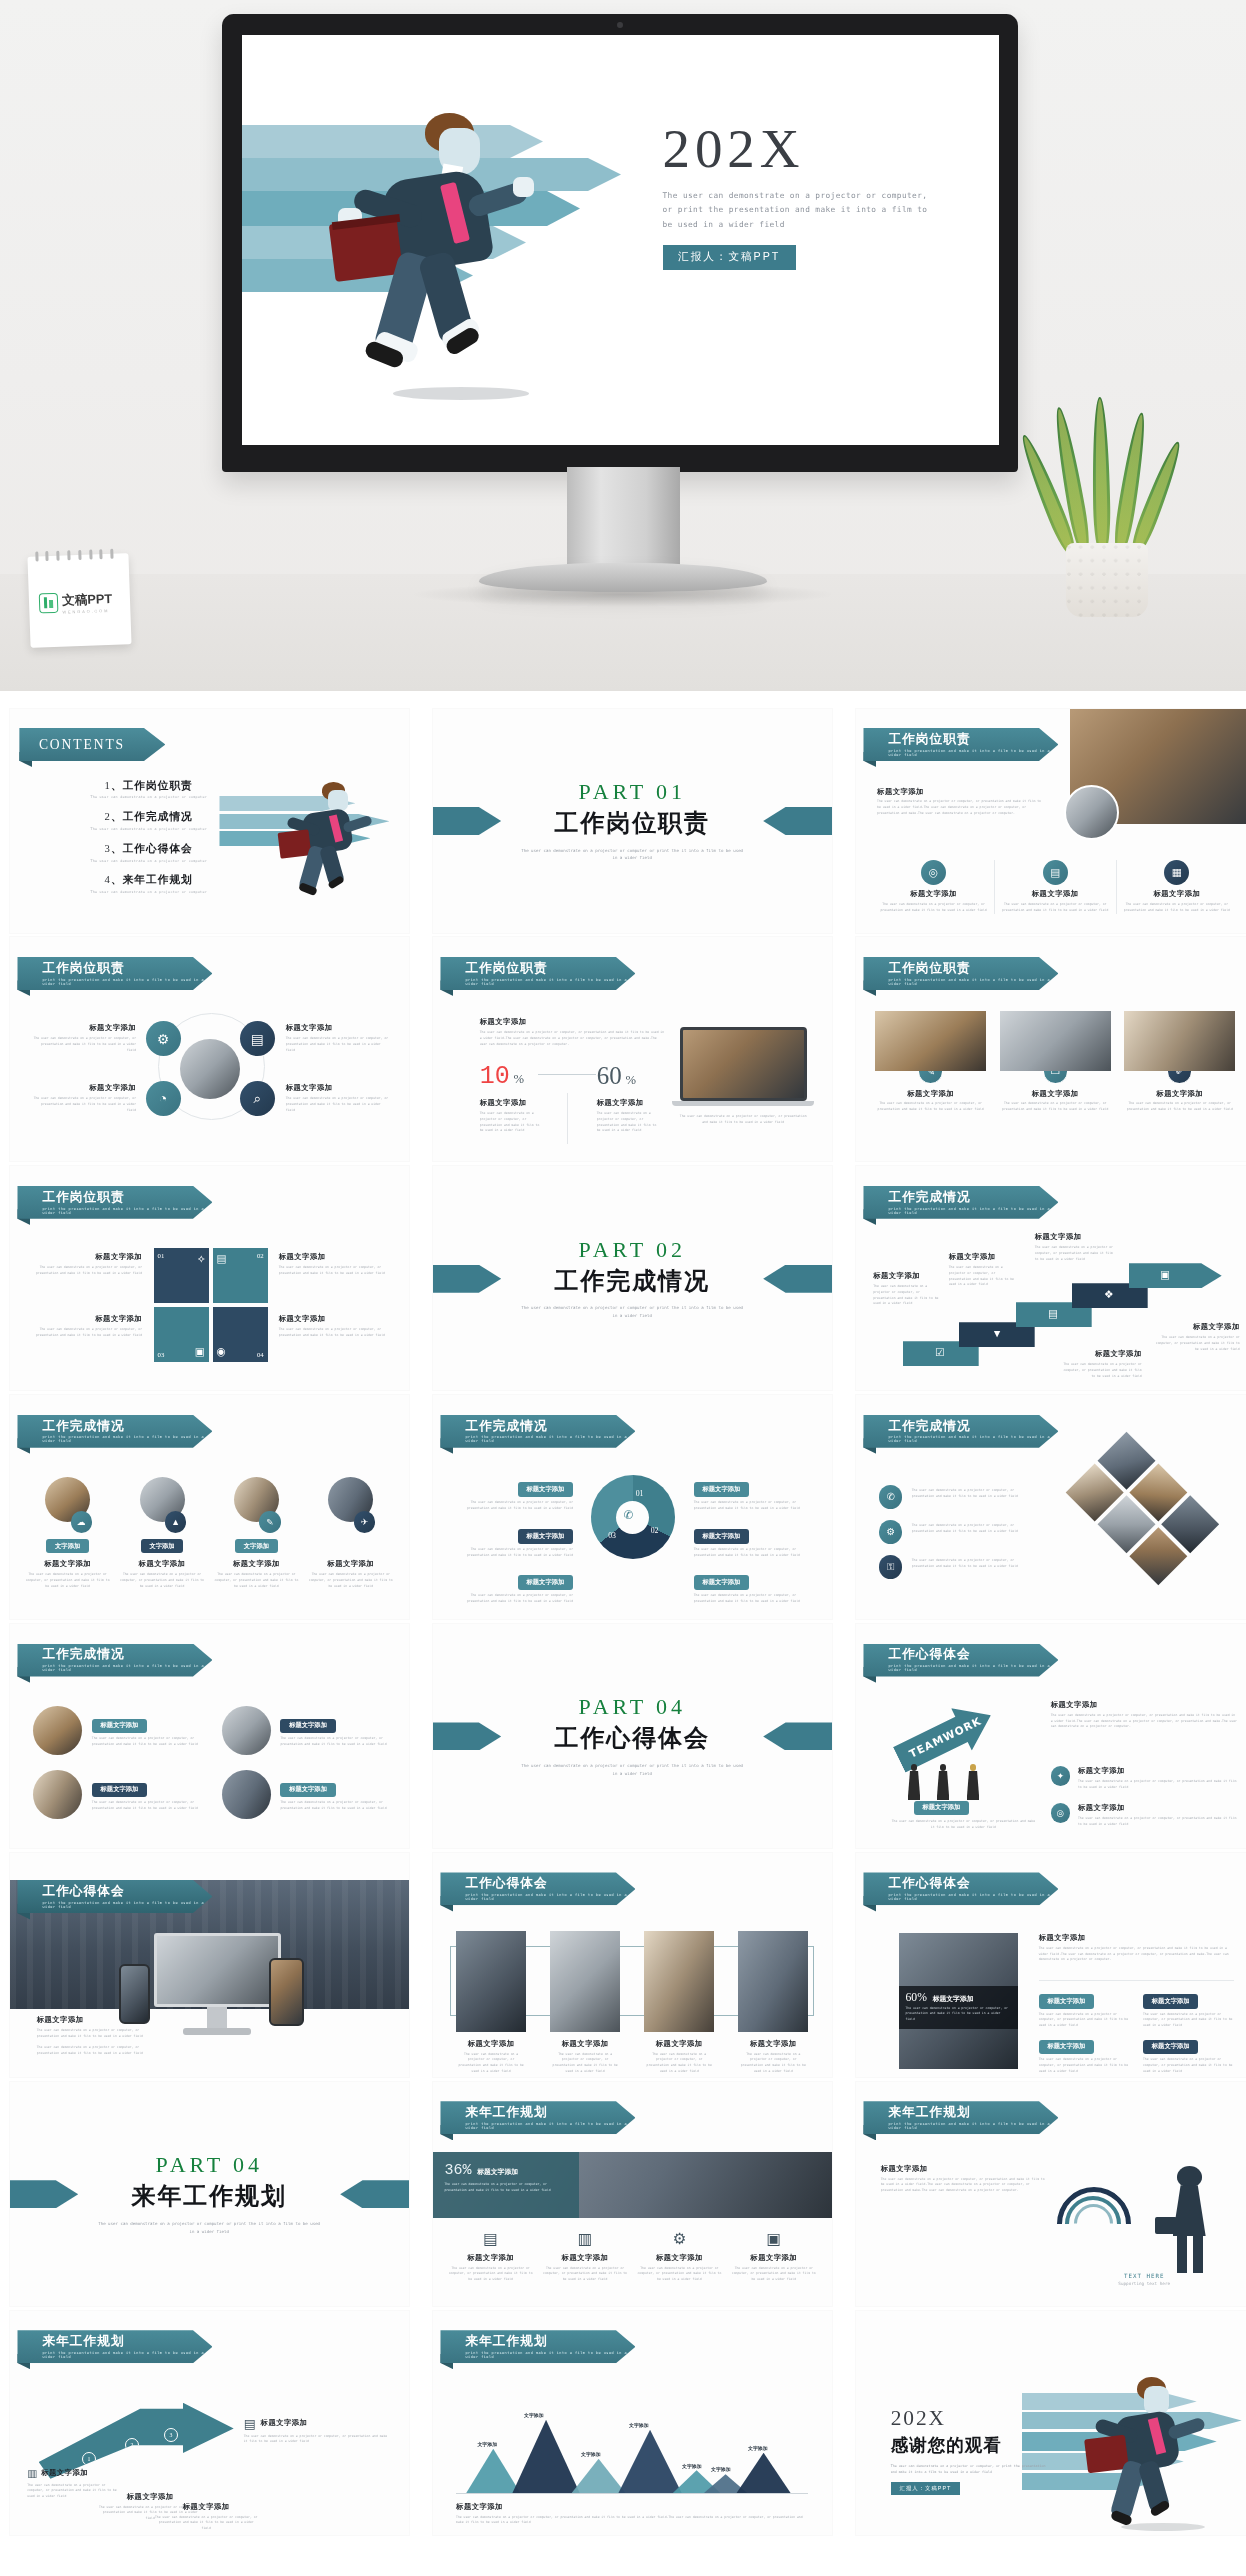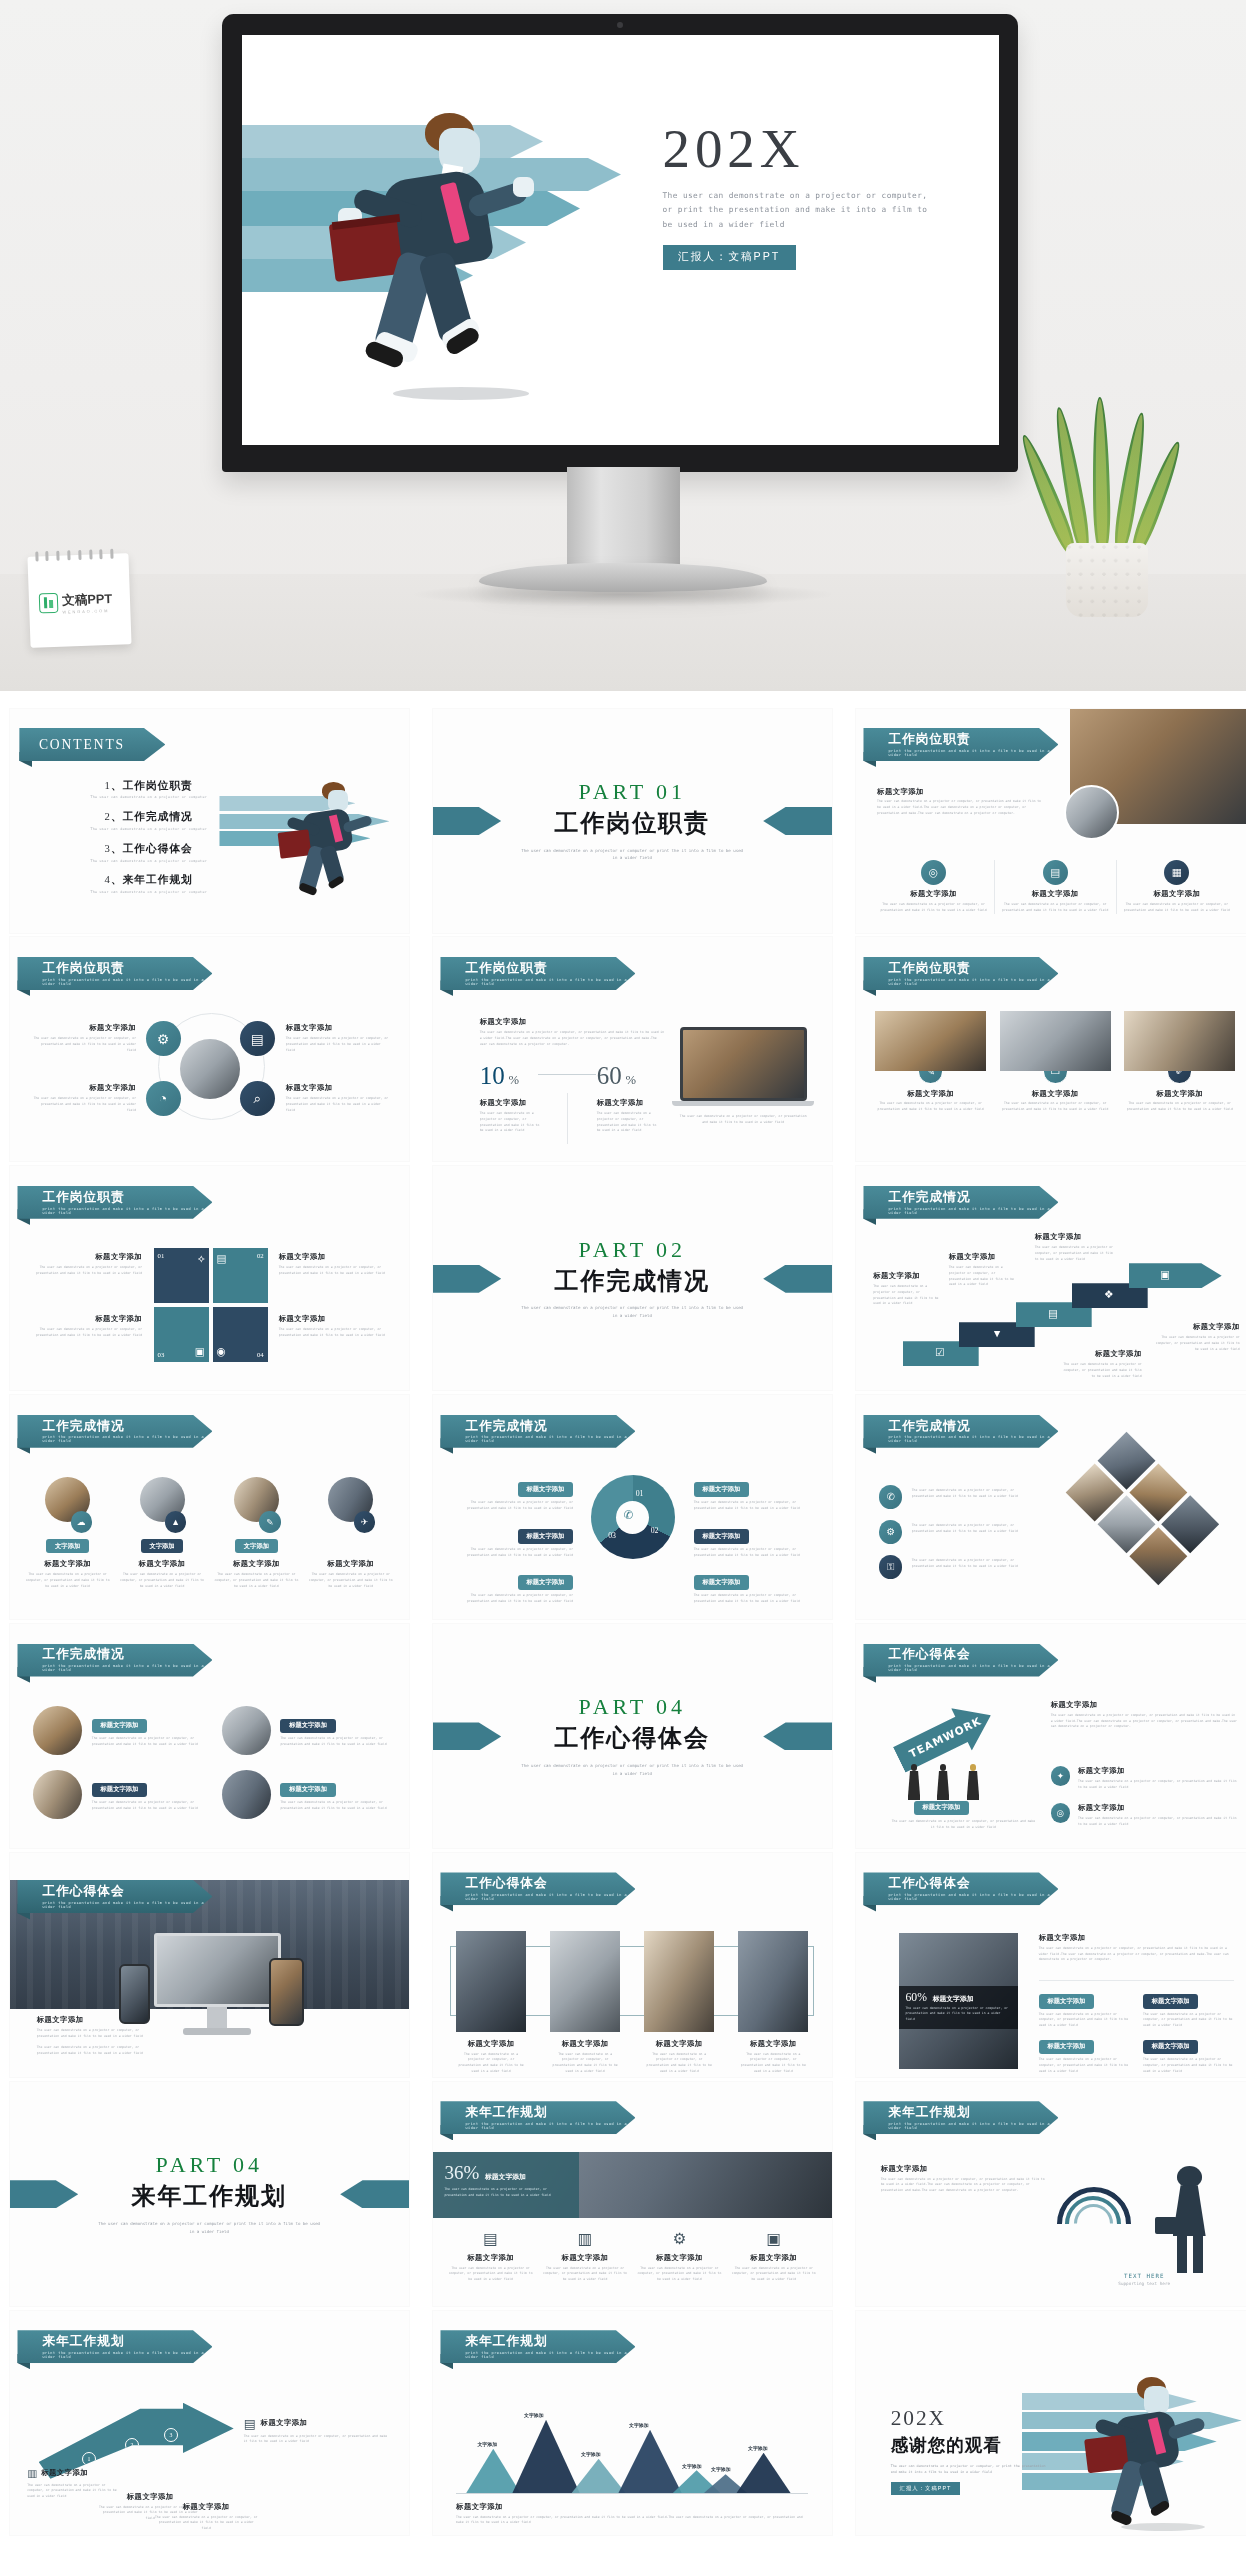--- a/index.html
+++ b/index.html
@@ -505,21 +505,21 @@
     <div class="banner-tail"></div>
     <div class="banner">
       <h3>工作岗位职责</h3>
       <p>print the presentation and make it into a film to be used in a wider field</p>
     </div>
     <div style="position:absolute;left:47px;top:80px;width:185px;">
       <div class="h-ttl">标题文字添加</div>
       <div class="h-sub">The user can demonstrate on a projector or computer, or presentation and make it film to be used in a wider field.The user can demonstrate on a projector or computer, or presentation and make.The user can demonstrate on a projector or computer.</div>
     </div>
     <div style="position:absolute;left:47px;top:125px;display:flex;align-items:baseline;gap:3.9px;">
-      <span style="font-family:Liberation Serif, serif;font-size:25px;color:#0c4a6e;">10</span>
+      <span style="font-family:Liberation Mono, monospace;font-size:25px;color:#ef4444;">10</span>
       <span style="font-family:'Liberation Serif',serif;font-size:12.7px;color:#4b5a63;">%</span>
     </div>
     <div style="position:absolute;left:105px;top:137px;width:58px;height:1px;background:#c9d2d7;"></div>
     <div style="position:absolute;left:164px;top:125px;display:flex;align-items:baseline;gap:3.9px;">
       <span style="font-family:'Liberation Serif',serif;font-size:25px;color:#4b5a63;">60</span>
       <span style="font-family:'Liberation Serif',serif;font-size:12.7px;color:#4b5a63;">%</span>
     </div>
     <div style="position:absolute;left:47px;top:161px;width:60px;">
       <div class="h-ttl">标题文字添加</div>
       <div class="h-sub">The user can demonstrate on a projector or computer, or presentation and make it film to be used in a wider field</div>
@@ -950,21 +950,21 @@
 
   <div class="slide">
     <div class="banner-tail"></div>
     <div class="banner">
       <h3>来年工作规划</h3>
       <p>print the presentation and make it into a film to be used in a wider field</p>
     </div>
     <div class="photo ph4" style="position:absolute;left:0;top:70px;width:399px;height:66px;">
       <div style="position:absolute;left:0;top:0;bottom:0;width:146px;background:rgba(45,92,104,.80);padding:9.7px 11.7px;">
         <div style="display:flex;align-items:baseline;gap:5.8px;">
-          <span style="color:#e9f2f5;font-family:Liberation Serif, serif;font-size:19px;">36%</span>
+          <span style="color:#e9f2f5;font-family:Liberation Mono, monospace;font-size:15px;">36%</span>
           <span style="color:#fff;font-size:6.8px;font-weight:bold;">标题文字添加</span>
         </div>
         <div style="color:#cfe2e8;font-size:3.1px;line-height:1.9;margin-top:3.9px;font-family:'DejaVu Sans Mono',monospace;">The user can demonstrate on a projector or computer, or presentation and make it film to be used in a wider field</div>
       </div>
     </div>
     <div style="position:absolute;left:15.6px;top:148px;right:15.6px;display:flex;gap:9.7px;">
       <div style="flex:1;text-align:center;">
         <div style="font-size:15.6px;color:#41535f;">▤</div>
         <div class="h-ttl" style="margin-top:4.9px;">标题文字添加</div>
         <div class="h-sub">The user can demonstrate on a projector or computer, or presentation and make it film to be used in a wider field</div>

